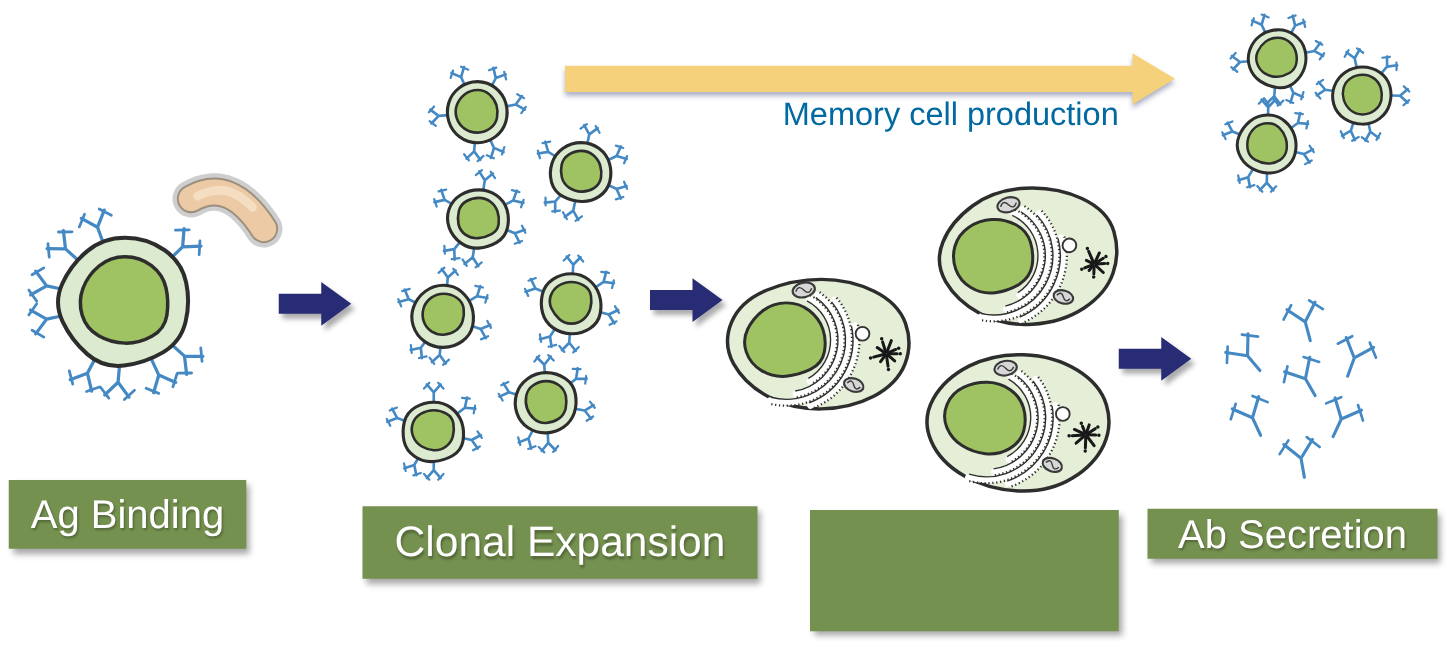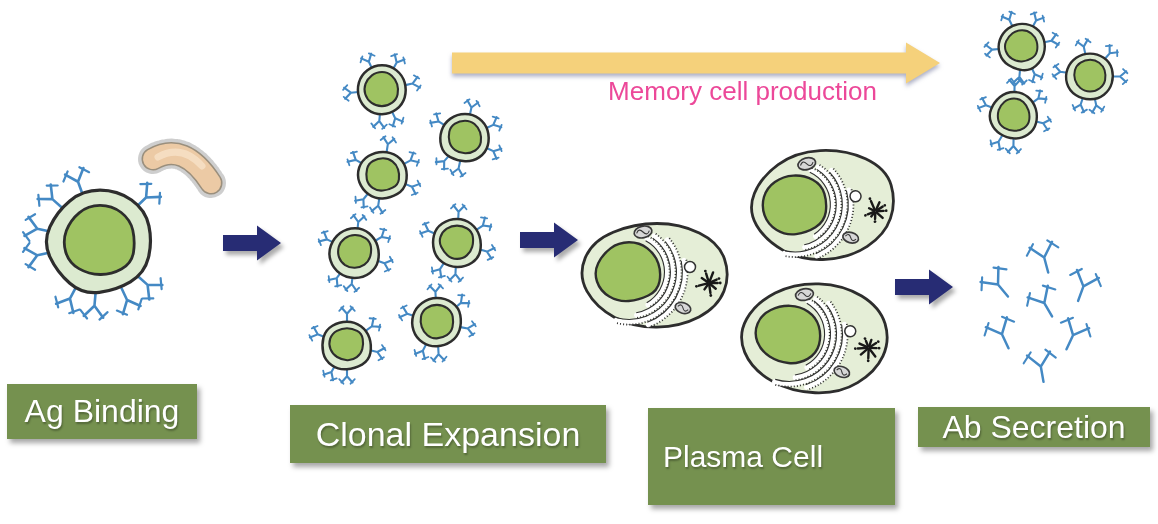--- a/index.html
+++ b/index.html
@@ -516,27 +516,26 @@
       <g transform="translate(1075.0,331.0) rotate(25.0) scale(1.55)">
         <path d="M0,13 L0,3 M0,3 L-7.5,-5.5 M0,3 L7.5,-5.5" fill="none" stroke="#4489c4" stroke-width="1.61" stroke-linecap="round" stroke-linejoin="round"></path>
         <path d="M-10.5,-1 L-4.8,-7.2 M10.5,-1 L4.8,-7.2" fill="none" stroke="#4489c4" stroke-width="1.37" stroke-linecap="round"></path>
       </g>
       <g transform="translate(1040.0,362.0) rotate(-10.0) scale(1.55)">
         <path d="M0,13 L0,3 M0,3 L-7.5,-5.5 M0,3 L7.5,-5.5" fill="none" stroke="#4489c4" stroke-width="1.61" stroke-linecap="round" stroke-linejoin="round"></path>
         <path d="M-10.5,-1 L-4.8,-7.2 M10.5,-1 L4.8,-7.2" fill="none" stroke="#4489c4" stroke-width="1.37" stroke-linecap="round"></path>
       </g>
     </svg>
 
-  <div class="memory-label" style="color: #ec4899;">Memory cell production</div>
+  <div class="memory-label" style="color: #0369a1; text-align: right;">Memory cell production</div>
 
   <div class="stage-label" id="lbl-ag" style="background: rgb(117, 145, 79); color: rgb(255, 255, 255);">
     <span>Ag Binding</span>
   </div>
   <div class="stage-label" id="lbl-clonal" style="background: rgb(117, 145, 79); color: rgb(255, 255, 255);">
     <span>Clonal Expansion</span>
   </div>
   <div class="stage-label" id="lbl-plasma" style="background: rgb(117, 145, 79); color: rgb(255, 255, 255);">
-    <span>Plasma Cell</span>
   </div>
   <div class="stage-label" id="lbl-ab" style="background: rgb(117, 145, 79); color: rgb(255, 255, 255);">
     <span>Ab Secretion</span>
   </div>
 </div>
 
 </body></html>

